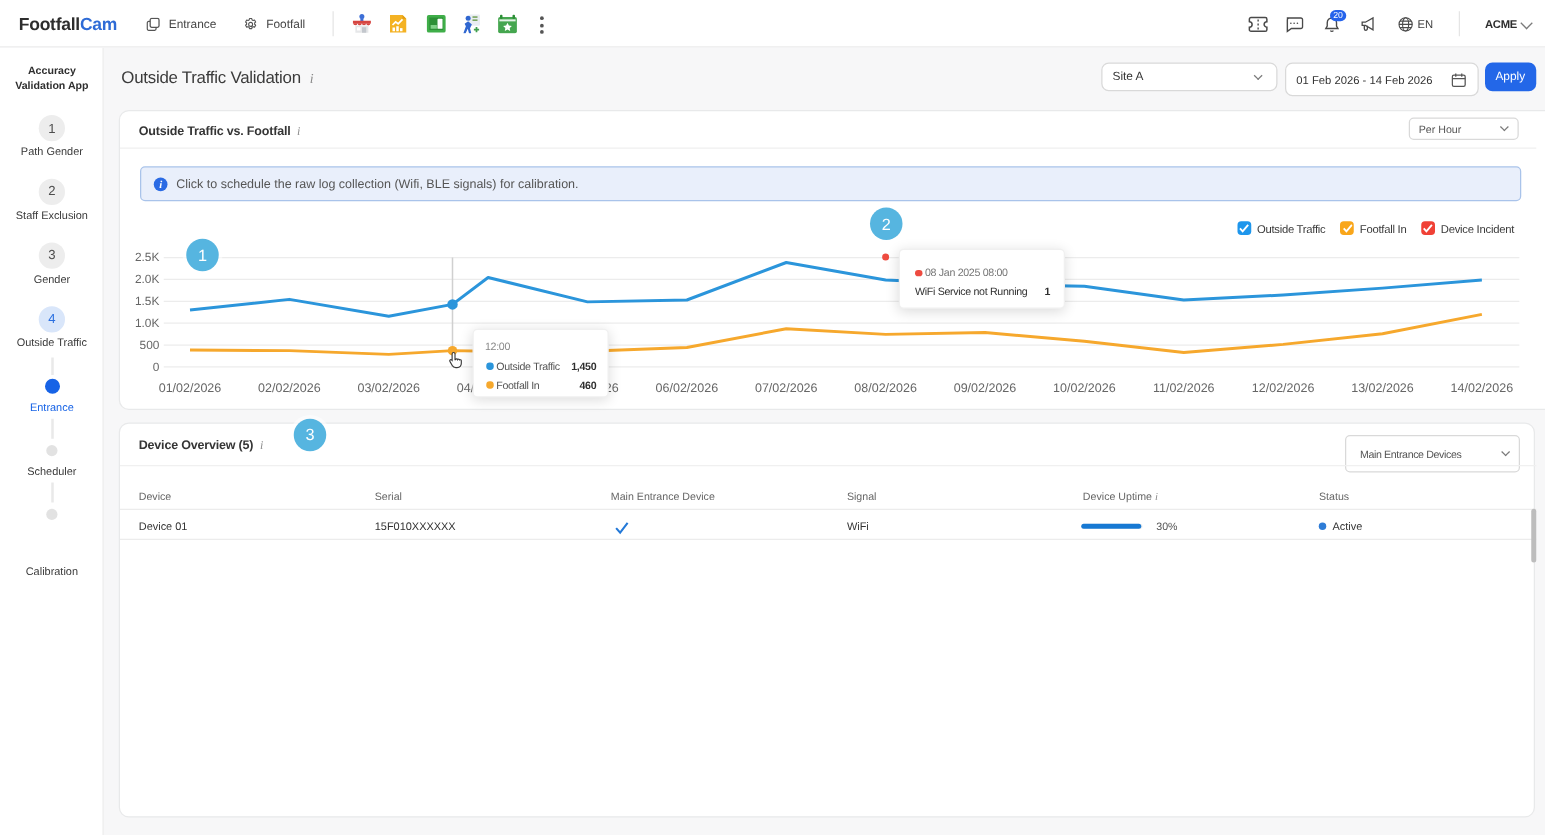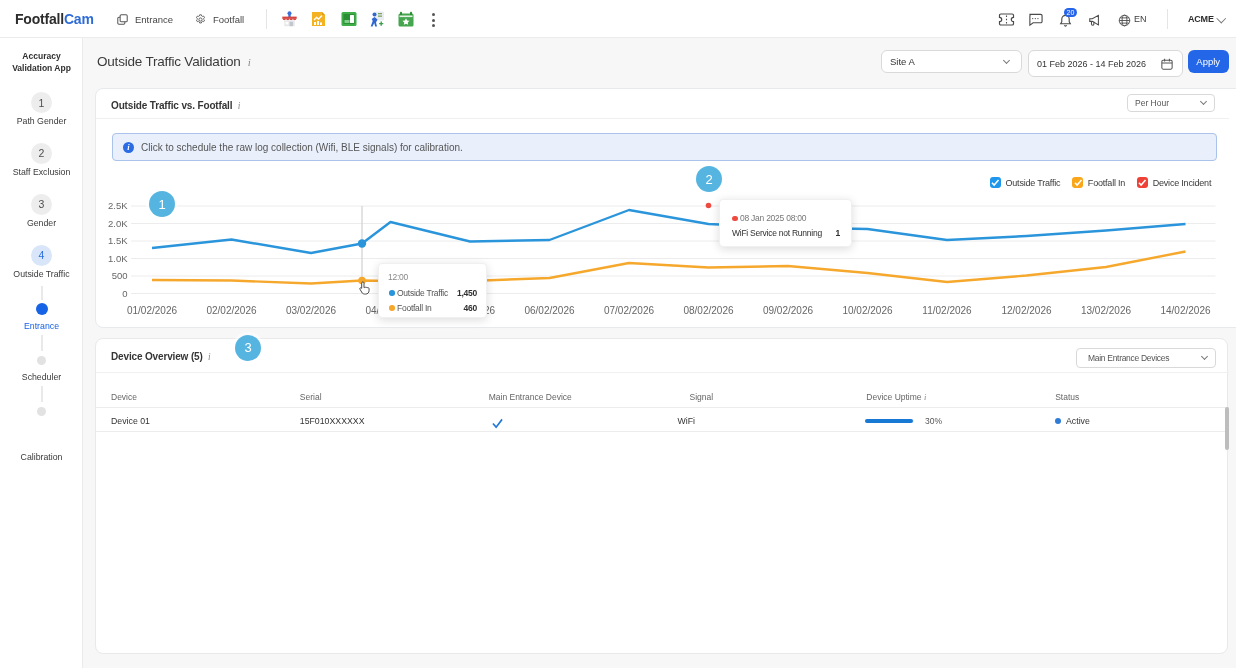--- a/index.html
+++ b/index.html
@@ -265,27 +265,27 @@
 </div>
 
 <div class="tooltip" style="left:719px; top:199px; width:133px; height:48px;">
   <div style="position:absolute; left:12px; top:13px; color:#777;"><span style="display:inline-block;width:5.5px;height:5.5px;border-radius:50%;background:#ee4b40;margin-right:2.5px;"></span>08 Jan 2025 08:00</div>
   <div style="position:absolute; left:12px; top:28px; color:#2f2f2f;">WiFi Service not Running</div>
   <div style="position:absolute; right:11px; top:28px; color:#2f2f2f; font-weight:bold;">1</div>
 </div>
 
 <div class="card" style="top:338px; width:1133px; height:316px;">
   <div class="card-title" style="position:absolute; left:15px; top:12px;">Device Overview (5)&nbsp;&nbsp;<span class="ico-i" style="font-weight:normal; font-size:9.5px;">i</span></div>
-  <div class="sel" style="left:980px; top:9px; width:140px; height:20px; padding:0 8px 0 11px; font-size:8.5px; letter-spacing:-0.3px; color:#555; border-radius:4px;">Main Entrance Devices<span style="margin-left:auto;" class="chev"></span></div>
+  <div class="sel" style="left:980px; top:9px; width:140px; height:30px; padding:0 8px 0 11px; font-size:8.5px; letter-spacing:-0.3px; color:#555; border-radius:4px;">Main Entrance Devices<span style="margin-left:auto;" class="chev"></span></div>
   <div class="abs" style="left:0; top:32.5px; width:1133px; height:1px; background:#f0f0f0;"></div>
 
   <div class="thead" style="left:15px; top:53px;">Device</div>
   <div class="thead" style="left:203.8px; top:53px;">Serial</div>
   <div class="thead" style="left:392.7px; top:53px;">Main Entrance Device</div>
-  <div class="thead" style="left:581.5px; top:53px;margin-left:12px;">Signal</div>
+  <div class="thead" style="left:581.5px; top:53px;">Signal</div>
   <div class="thead" style="left:770.3px; top:53px;">Device Uptime <span class="ico-i">i</span></div>
   <div class="thead" style="left:959.2px; top:53px;">Status</div>
   <div class="abs" style="left:0; top:67.5px; width:1133px; height:1px; background:#ececec;"></div>
 
   <div class="tcell" style="left:15px; top:77px;">Device 01</div>
   <div class="tcell" style="left:203.8px; top:77px;">15F010XXXXXX</div>
   <div class="abs" style="left:395px; top:76px;"><svg width="13" height="11" viewBox="0 0 14 12" fill="none" stroke="#2479d8" stroke-width="1.8">
         <path d="M2 6 l3.5 4 L12 1.5"></path>
       </svg></div>
   <div class="tcell" style="left:581.5px; top:77px;">WiFi</div>

